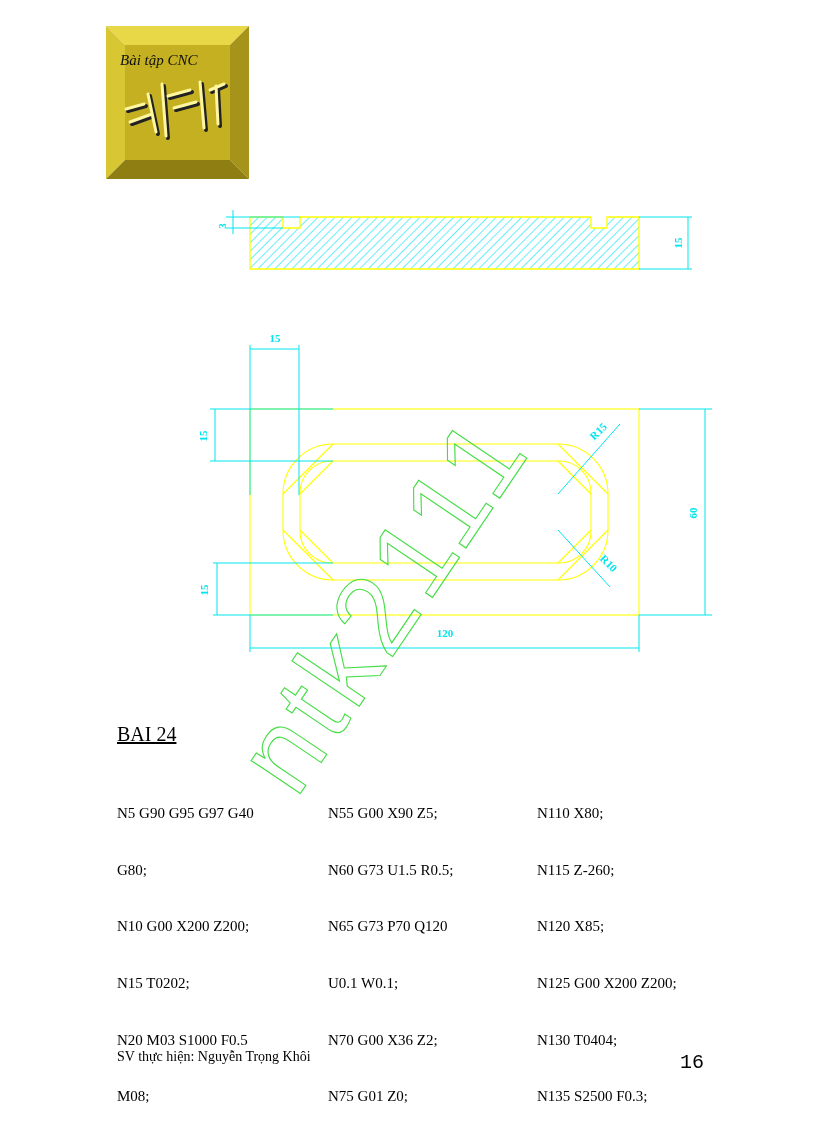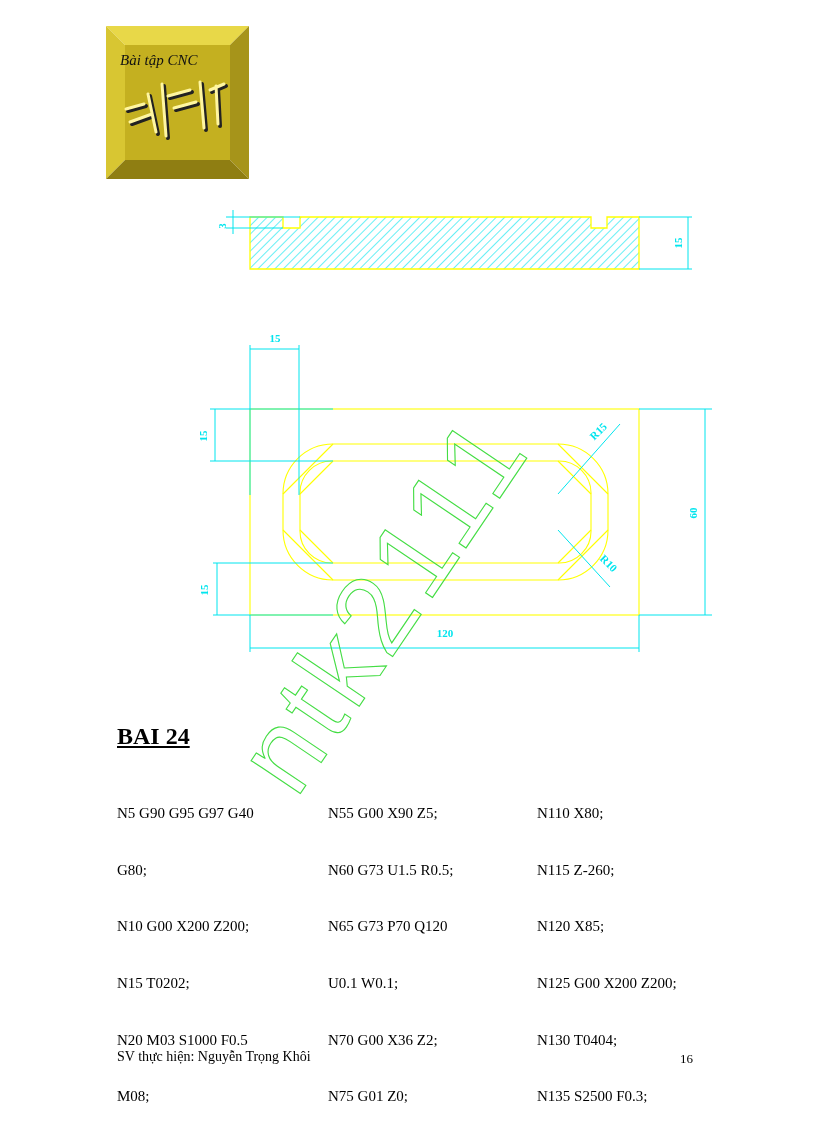--- a/index.html
+++ b/index.html
@@ -2,29 +2,29 @@
 <html><head>
 <meta charset="utf-8">
 <style>
   html, body { margin: 0; padding: 0; background: #ffffff; }
   body { width: 816px; height: 1123px; position: relative; overflow: hidden;
          font-family: "Liberation Serif", "DejaVu Serif", serif; color: #000; }
   .logo { position: absolute; left: 106px; top: 26px; width: 143px; height: 153px; }
   .logo-title { position: absolute; left: 14px; top: 26px; font-style: italic; font-size: 15px;
                 font-family: "Liberation Serif", serif; color: #111; white-space: nowrap; }
   .drawing { position: absolute; left: 0; top: 0; width: 816px; height: 700px; }
-  .heading { position: absolute; left: 117px; top: 723px; font-size: 24px; font-weight: bold;
+  .heading { position: absolute; left: 117px; top: 723px; font-size: 20px; font-weight: normal;
              text-decoration: underline; }
   .code-col { position: absolute; top: 766px; font-size: 15px; line-height: 18.9px; white-space: pre; }
   .code-line { display: block; }
   .col1 { left: 117px; }
   .col2 { left: 328px; }
   .col3 { left: 537px; }
   .footer-left { position: absolute; left: 117px; top: 1049px; font-size: 14px; }
-  .footer-right { position: absolute; left: 680px; top: 1051px; font-size: 13px; }
+  .footer-right { position: absolute; left: 680px; top: 1051px; font-size: 20px; font-family: Liberation Mono, monospace; }
   .watermark { position: absolute; left: 0; top: 0; width: 816px; height: 1123px; pointer-events: none; }
 </style>
 </head>
 <body>
 
 <div class="logo">
   <svg width="143" height="153" viewBox="0 0 143 153">
     <polygon points="0,0 143,0 124,19 19,19" fill="#e8d848"></polygon>
     <polygon points="0,0 19,19 19,134 0,153" fill="#d8c632"></polygon>
     <polygon points="143,0 143,153 124,134 124,19" fill="#a6941a"></polygon>

